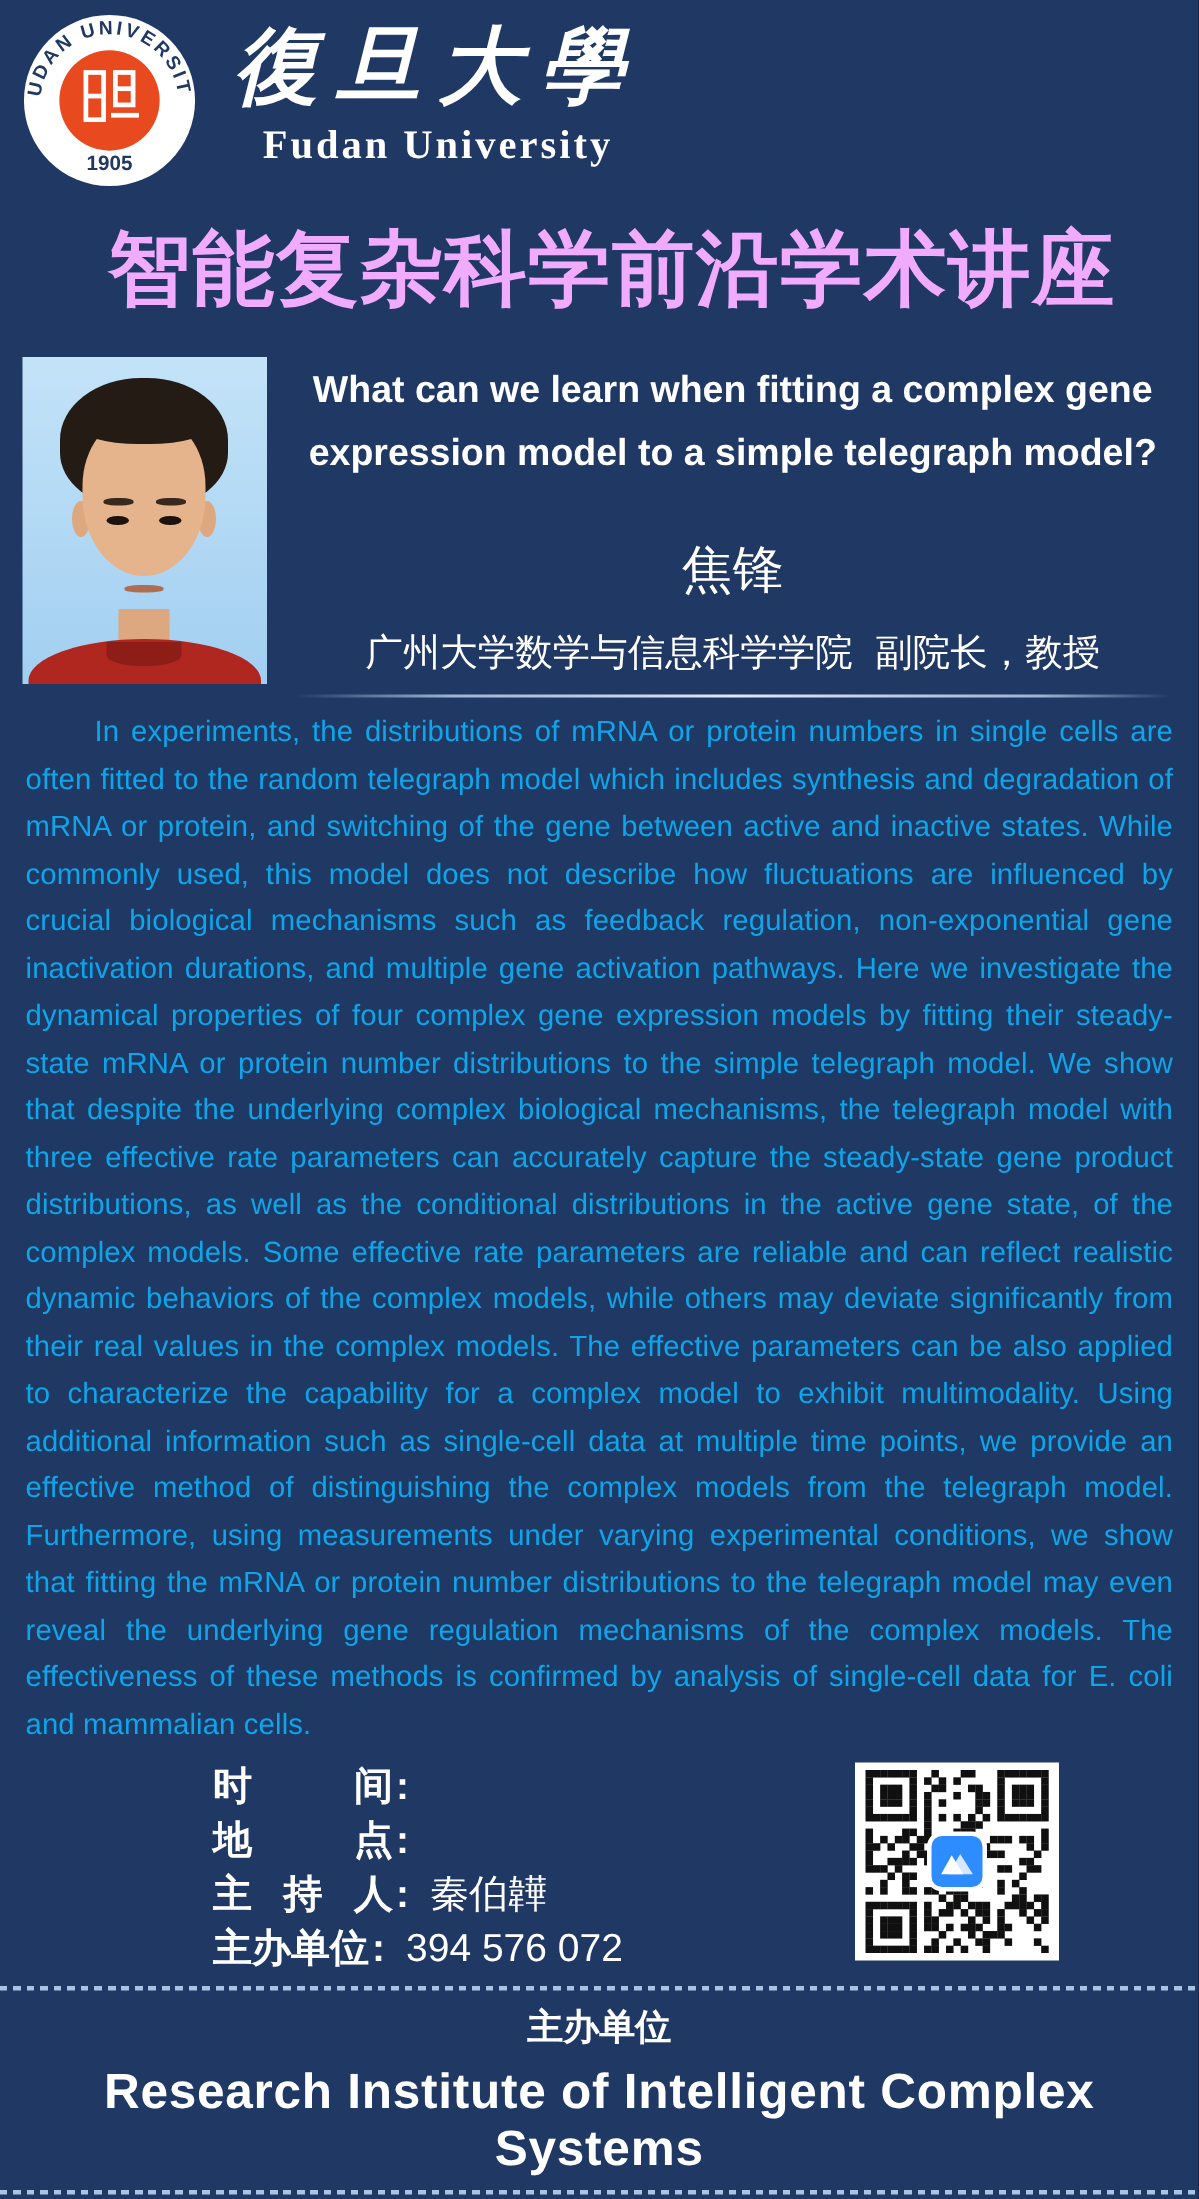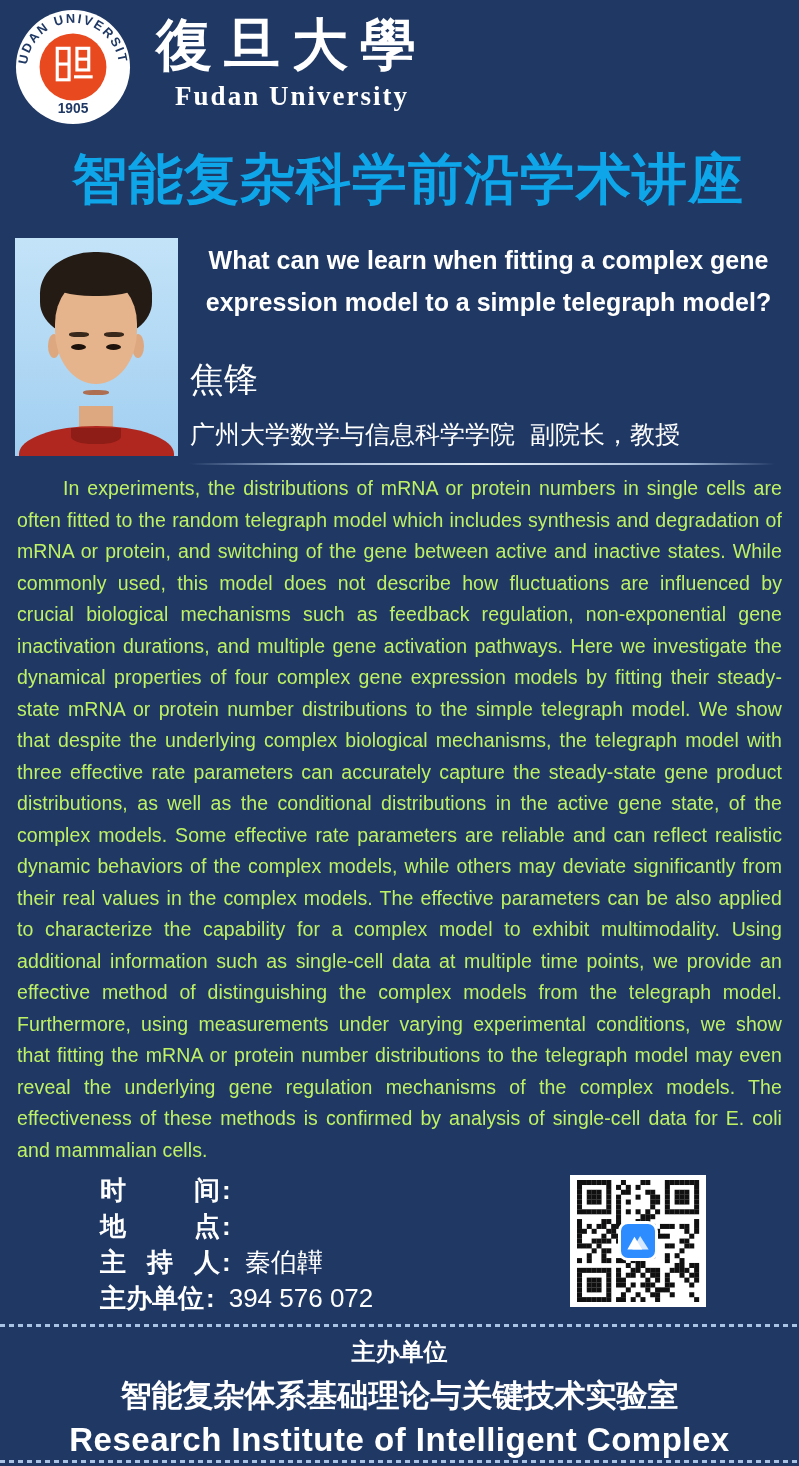--- a/index.html
+++ b/index.html
@@ -6,62 +6,62 @@
   .poster{
     position:relative;width:799px;height:1466px;margin:0 auto;
     background:#1F3864;color:#fff;overflow:hidden;
     font-family:"Liberation Sans",sans-serif;
   }
   
   .header{display:flex;align-items:flex-start;padding:8px 0 0 14px;height:130px;}
   .seal{width:118px;height:118px;flex-shrink:0;}
   .uni{margin-left:24px;display:flex;flex-direction:column;align-items:center;}
   .calligraphy{
-    font-family:"DejaVu Serif",serif;font-weight:bold;
+    font-family:"DejaVu Serif",serif;font-style:italic;font-weight:bold;
     font-size:56px;line-height:1.3;letter-spacing:12px;white-space:nowrap;
   }
   .uni-en{font-family:"Liberation Serif",serif;font-weight:bold;font-size:27px;letter-spacing:2px;margin-top:0px;}
   
   .banner{
     margin-top:8px;text-align:center;font-size:55px;font-weight:900;
-    color:#0ea5e9;letter-spacing:1px;line-height:66px;padding-left:17px;
+    color:#f0abfc;letter-spacing:1px;line-height:66px;padding-left:17px;
   }
   
   .talk{display:flex;margin-top:26px;padding:0 12px 0 15px;gap:12px;}
   .photo{position:relative;width:163px;height:218px;flex-shrink:0;
     background:linear-gradient(180deg,#c3e3f8 0%,#a2cff1 100%);overflow:hidden;}
   .photo *{position:absolute;}
   .p-hair{top:14px;left:25px;width:112px;height:86px;background:#241b15;border-radius:48% 48% 42% 42%;}
   .p-face{top:40px;left:40px;width:82px;height:106px;background:#e6b48c;border-radius:45% 45% 52% 52%;}
   .p-fringe{top:32px;left:37px;width:88px;height:26px;background:#241b15;border-radius:0 0 46% 46%;}
   .p-ear-l{top:96px;left:33px;width:12px;height:24px;background:#dda77f;border-radius:50%;}
   .p-ear-r{top:96px;left:117px;width:12px;height:24px;background:#dda77f;border-radius:50%;}
   .p-brow-l{top:94px;left:54px;width:20px;height:5px;background:#39291d;border-radius:40%;}
   .p-brow-r{top:94px;left:89px;width:20px;height:5px;background:#39291d;border-radius:40%;}
   .p-eye-l{top:106px;left:56px;width:15px;height:6px;background:#1d130c;border-radius:50%;}
   .p-eye-r{top:106px;left:91px;width:15px;height:6px;background:#1d130c;border-radius:50%;}
   .p-mouth{top:152px;left:68px;width:26px;height:5px;background:#ad6e51;border-radius:40%;}
   .p-neck{top:168px;left:64px;width:34px;height:30px;background:#dda77f;}
   .p-shirt{top:188px;left:4px;width:155px;height:34px;background:#b0271f;border-radius:55% 55% 0 0/90% 90% 0 0;}
   .p-collar{top:190px;left:56px;width:50px;height:16px;background:#8e1d17;border-radius:0 0 45% 45%;}
-  .talk-right{flex:1;display:flex;flex-direction:column;align-items:flex-start;}
+  .talk-right{flex:1;display:flex;flex-direction:column;align-items:center;}
   .talk-title{font-size:25px;font-weight:bold;line-height:42px;text-align:center;margin-top:1px;}
   .speaker{font-family:"Liberation Serif",serif;font-size:34px;margin-top:34px;}
   .affiliation{font-family:Liberation Mono, monospace;font-size:25px;margin-top:15px;white-space:nowrap;}
   .sep{height:2px;width:98%;margin-top:12px;
     background:linear-gradient(90deg,transparent 0%,#9fb5d4 18%,#dfe8f4 50%,#9fb5d4 85%,transparent 100%);}
   
   .abstract{
     margin:8px 17px 0 17px;font-size:19.5px;line-height:31.5px;
-    text-align:justify;text-indent:46px;color:#bef264;letter-spacing:0.1px;
+    text-align:justify;text-indent:46px;color:#0ea5e9;letter-spacing:0.1px;
   }
   
   .meeting{position:relative;margin-top:6px;height:146px;}
   .rows{margin-left:100px;}
-  .m-row{height:36px;display:flex;align-items:center;font-size:26px;white-space:nowrap;}
+  .m-row{height:36px;display:flex;align-items:center;font-size:26px;white-space:nowrap;margin-left:42px;}
   .m-label{font-weight:bold;display:inline-block;width:120px;text-align:justify;text-align-last:justify;}
   .m-label.wide{width:auto;text-align-last:auto;}
   .m-colon{font-weight:bold;margin:0 14px 0 2px;}
   .qr{position:absolute;top:3px;right:93px;width:136px;height:132px;background:#ffffff;padding:5px;box-sizing:border-box;}
   .qr svg{display:block;width:126px;height:122px;}
   .qr-logo{position:absolute;left:50%;top:50%;transform:translate(-50%,-50%);
     width:40px;height:40px;background:#2D8CFF;border:3px solid #fff;border-radius:10px;
     display:flex;align-items:center;justify-content:center;box-sizing:border-box;}
   
   .dashed{height:3px;margin-top:6px;
@@ -440,18 +440,17 @@
           <polygon points="8,18 13.5,8.5 19.5,18" fill="#ffffff" opacity="0.8"></polygon>
           <polygon points="4.5,18 9.5,9 15,18" fill="#ffffff"></polygon>
         </svg>
       </div>
     </div>
   </div>
 
   <div class="dashed"></div>
   <div class="footer">
     <div class="host-label">主办单位</div>
-    <div class="org-cn">智能复杂体系基础理论与关键技术实验室</div>
     <div class="org-en">Research Institute of Intelligent Complex Systems</div>
   </div>
   <div class="dashed dashed-bottom"></div>
 
 </div>
 
 </body></html>

